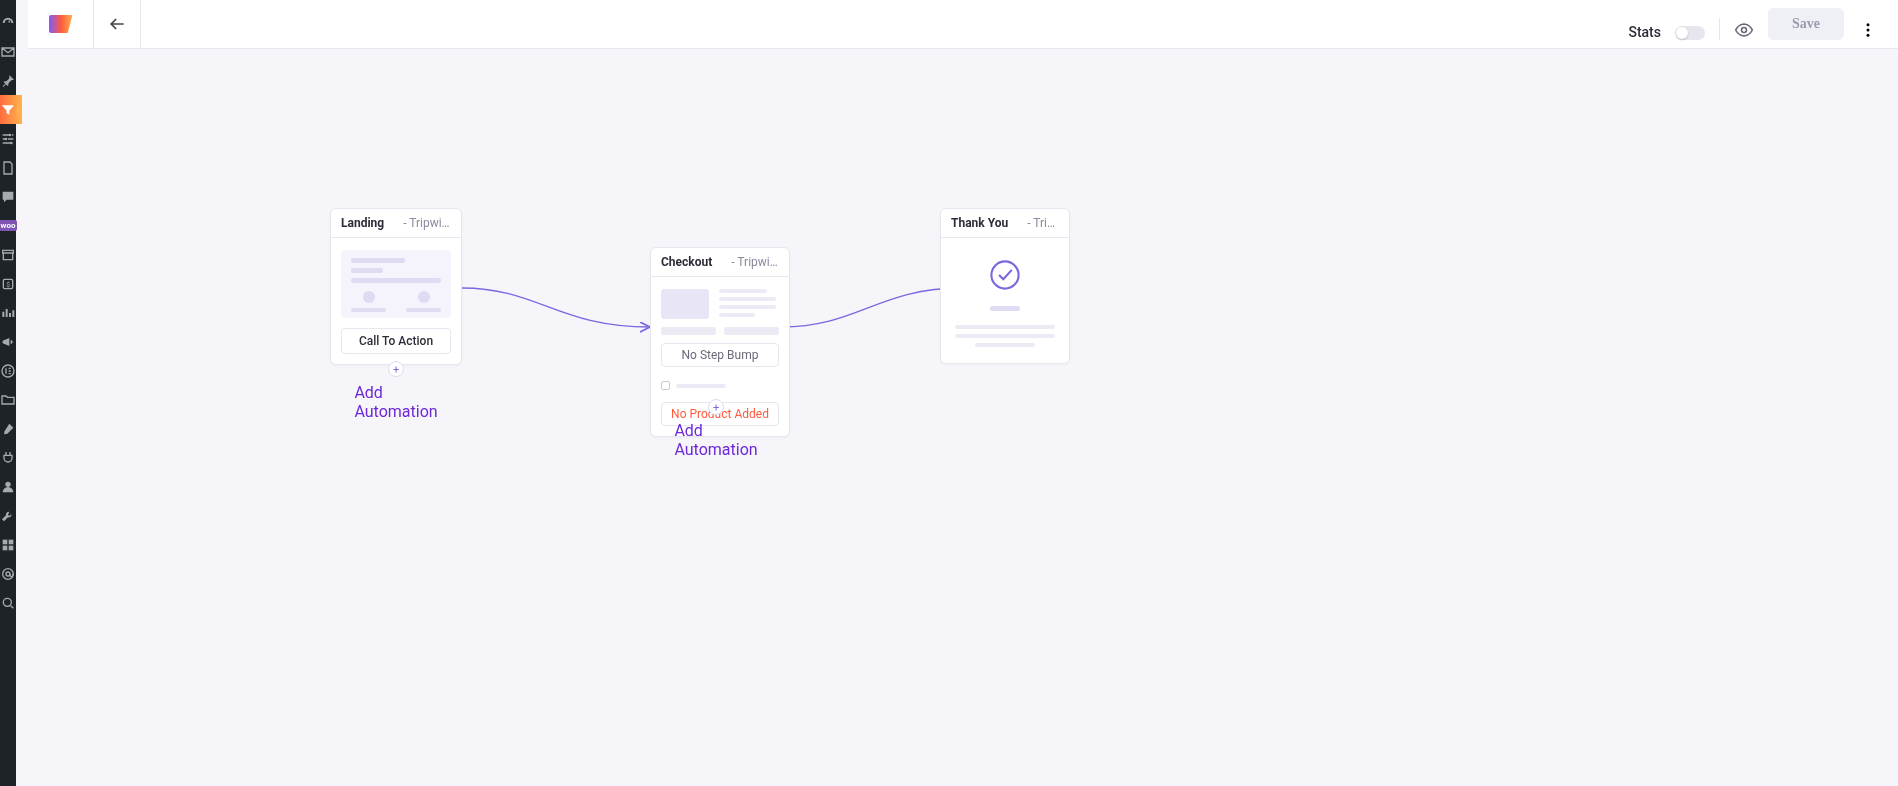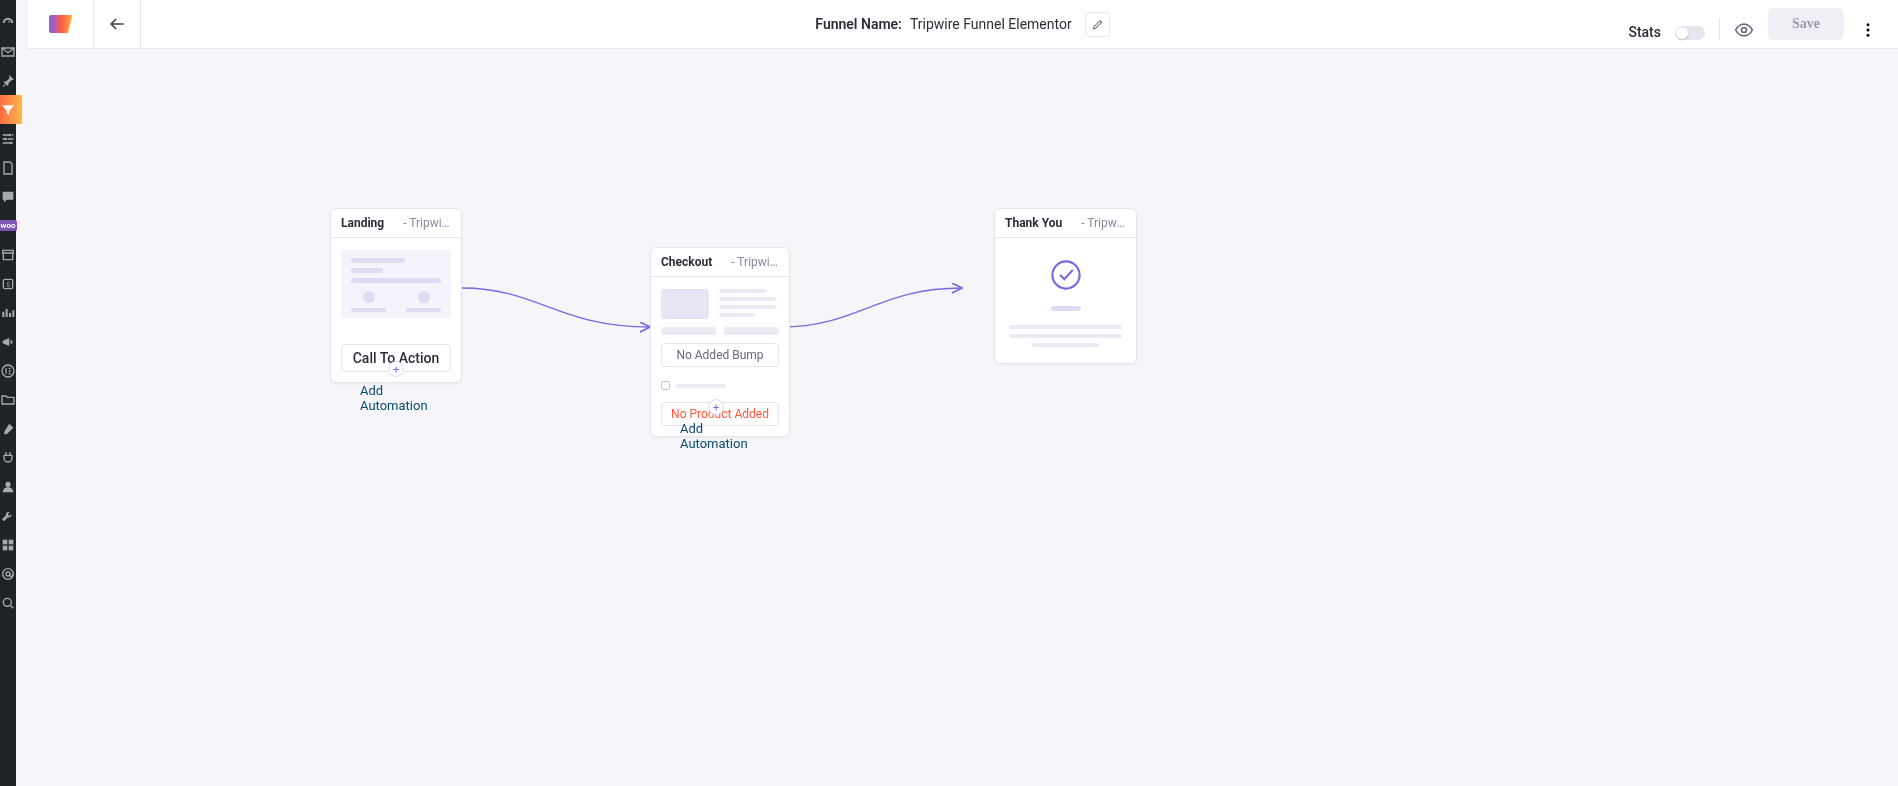--- a/index.html
+++ b/index.html
@@ -50,21 +50,21 @@
 .landing-preview { background:#f5f3fb; border-radius:4px; padding:8px 10px 6px; }
 .lp-line { height:5px; background:#e0daf3; border-radius:3px; margin-bottom:5px; }
 .lp-line.s60 { width:60%; }
 .lp-line.s35 { width:35%; }
 .lp-line.full { width:100%; }
 .lp-cols { display:flex; gap:20px; margin-top:8px; }
 .lp-col { flex:1; display:flex; flex-direction:column; align-items:center; gap:5px; }
 .lp-dot { width:12px; height:12px; border-radius:50%; background:#e0daf3; }
 .lp-bar { width:100%; height:4px; background:#e0daf3; border-radius:2px; }
 
-.cta-btn { margin-top:26px; border:1px solid #e6e6ef; border-radius:4px; text-align:center; padding:5px 0; font-size:14px; color:#2d2d3a; font-weight:500; cursor:pointer; }
+.cta-btn { margin-top:10px; border:1px solid #e6e6ef; border-radius:4px; text-align:center; padding:5px 0; font-size:12px; color:#2d2d3a; font-weight:500; cursor:pointer; }
 
 
 .checkout-preview { display:flex; flex-direction:column; gap:8px; }
 .ck-row { display:flex; gap:10px; align-items:flex-start; }
 .ck-img { width:48px; height:30px; background:#e8e5f6; border-radius:3px; }
 .ck-lines { flex:1; display:flex; flex-direction:column; gap:4px; }
 .ck-line { height:4px; background:#eceaf5; border-radius:2px; }
 .ck-line.w80 { width:80%; } .ck-line.w95{width:95%;} .ck-line.w60{width:60%;}
 .ck-btn-row { display:flex; gap:8px; }
 .ck-btn { flex:1; height:8px; background:#eceaf5; border-radius:2px; }
@@ -80,21 +80,21 @@
 .ty-body { padding:20px 14px 16px; display:flex; flex-direction:column; align-items:center; gap:14px; }
 .ty-check { width:34px; height:34px; }
 .ty-divider { width:30px; height:5px; background:#e0daf3; border-radius:3px; }
 .ty-textblock { width:100%; display:flex; flex-direction:column; gap:5px; }
 .ty-line { height:4px; background:#eceaf5; border-radius:2px; }
 .ty-line.short { width:60%; align-self:center; }
 
 
 .add-auto-wrap { position:absolute; display:flex; flex-direction:column; align-items:center; gap:6px; }
 .add-plus { width:16px; height:16px; border-radius:50%; background:#fff; border:1px solid #e0daf3; display:flex; align-items:center; justify-content:center; color:#7968e0; font-size:11px; cursor:pointer; }
-.add-label { font-size:13px; color:#0c4a6e; cursor:pointer; }
+.add-label { font-size:16px; color:#6d28d9; cursor:pointer; }
 
 
 svg.connectors { position:absolute; left:0; top:0; width:100%; height:100%; pointer-events:none; }
 </style>
 </head>
 <body>
 
 <div class="wp-sidebar">
   <div class="side-item">
       <svg viewBox="0 0 24 24">
@@ -216,29 +216,20 @@
 <div class="topbar">
   <div class="logo-section">
       <div class="logo-mark"></div>
     </div>
   <div class="back-section">
     <svg viewBox="0 0 24 24" width="20" height="20">
         <path d="M20 12H5M11 6l-6 6 6 6" fill="none" stroke="currentColor" stroke-width="2"></path>
       </svg>
   </div>
 
-  <div class="center-title">
-    <span class="label">Funnel Name:</span>
-    <span class="name">Tripwire Funnel Elementor</span>
-    <div class="edit-icon-btn">
-      <svg viewBox="0 0 24 24" width="13" height="13">
-          <path d="M4 20l1-4L16 5l3 3L8 19z" fill="none" stroke="currentColor" stroke-width="2"></path>
-        </svg>
-    </div>
-  </div>
 
   <div class="right-tools">
     <span class="stats-label">Stats</span>
     <div class="toggle"></div>
     <div class="divider"></div>
     <div class="eye-btn">
       <svg viewBox="0 0 24 24" width="20" height="20">
           <path d="M2 12s3.5-7 10-7 10 7 10 7-3.5 7-10 7S2 12 2 12z" fill="none" stroke="currentColor" stroke-width="2"></path>
           <circle cx="12" cy="12" r="3" fill="none" stroke="currentColor" stroke-width="2"></circle>
         </svg>
@@ -308,35 +299,35 @@
             <div class="ck-line w80"></div>
             <div class="ck-line w95"></div>
             <div class="ck-line w95"></div>
             <div class="ck-line w60"></div>
           </div>
         </div>
         <div class="ck-btn-row">
           <div class="ck-btn"></div>
           <div class="ck-btn"></div>
         </div>
-        <div class="status-pill">No Added Bump</div>
+        <div class="status-pill">No Step Bump</div>
         <div class="bump-row">
           <div class="bump-check"></div>
           <div class="bump-line"></div>
         </div>
         <div class="status-pill warn">No Product Added</div>
       </div>
     </div>
   </div>
   <div class="add-auto-wrap" style="left:652px; top:350px; width:72px;">
     <div class="add-plus">+</div>
     <div class="add-label">Add Automation</div>
   </div>
 
-  <div class="step-card" style="left:966px; top:159px; width:143px;">
+  <div class="step-card" style="left:912px; top:159px; width:130px;">
     <div class="card-header">
       <span class="step-name">Thank You</span>
       <span class="step-sub">- Tripwire Funne…</span>
     </div>
     <div class="ty-body">
       <svg class="ty-check" viewBox="0 0 40 40">
         <circle cx="20" cy="20" r="16" fill="none" stroke="#7968e0" stroke-width="2.5"></circle>
         <path d="M13 20l5 5 10-11" fill="none" stroke="#7968e0" stroke-width="2.5"></path>
       </svg>
       <div class="ty-divider"></div>

